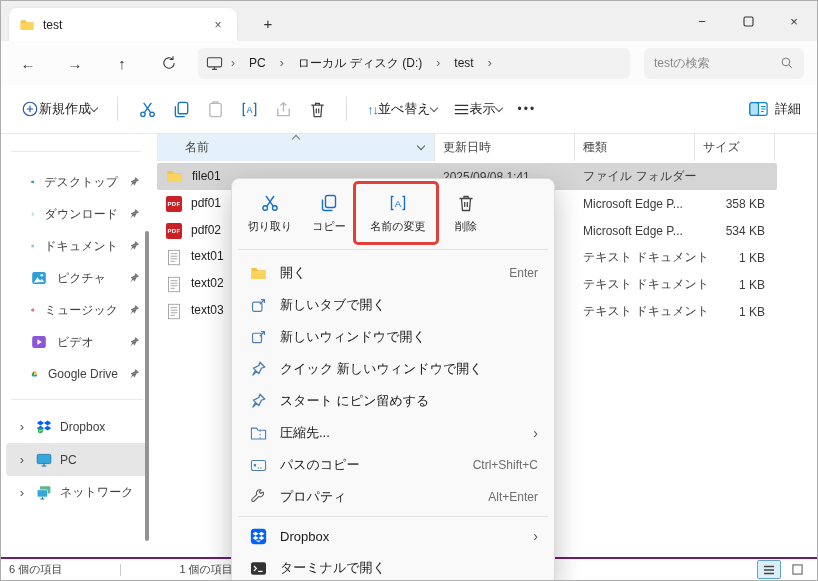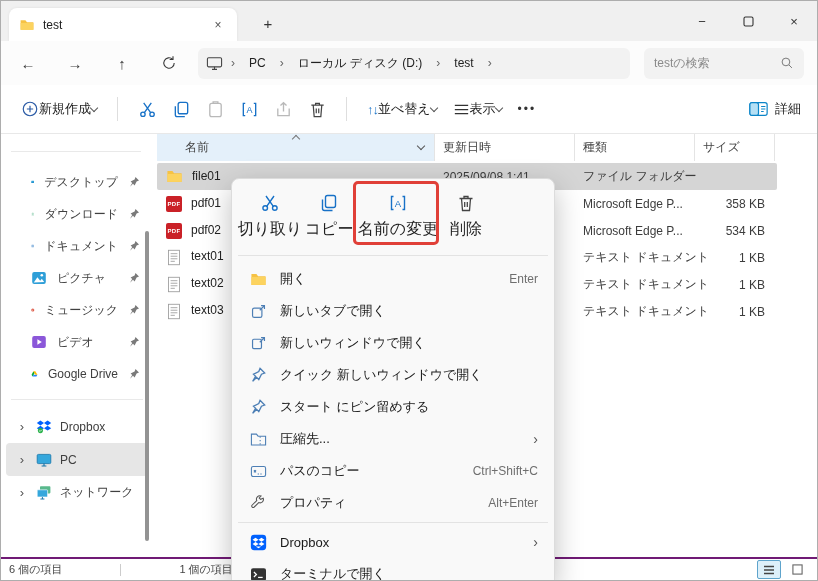--- a/index.html
+++ b/index.html
@@ -64,21 +64,21 @@
   .c-date{width:140px;color:#3c3c3c;padding-left:8px;}
   .c-type{width:120px;color:#3c3c3c;padding-left:8px;white-space:nowrap;}
   .c-size{width:80px;color:#3c3c3c;text-align:right;padding-right:10px;}
   .pdfic{width:16px;height:16px;background:#ca2127;color:#fff;font-size:6px;font-weight:bold;border-radius:2px;
          display:flex;align-items:center;justify-content:center;letter-spacing:.3px;flex:none;}
   
   .ctxmenu{position:absolute;left:230px;top:177px;width:324px;height:404px;background:#f9f9f9;border:1px solid #dcdcdc;
            border-radius:8px 8px 0 0;box-shadow:0 10px 28px rgba(0,0,0,.25);z-index:5;overflow:hidden;padding:8px 4px 0 4px;}
   .qrow{display:flex;gap:4px;padding:2px 4px 8px 4px;}
   .qa{display:flex;flex-direction:column;align-items:center;justify-content:center;gap:6px;border-radius:4px;padding:4px 0;}
-  .qa span.ql{font-size:16px;color:#1f1f1f;white-space:nowrap;}
+  .qa span.ql{font-size:11px;color:#1f1f1f;white-space:nowrap;}
   .q1{width:60px;} .q2{width:50px;} .q3{width:80px;} .q4{width:48px;}
   .msep{height:1px;background:#e3e3e3;margin:3px 2px;}
   .mlist{padding-top:4px;}
   .mitem{height:32px;display:flex;align-items:center;gap:12px;padding:0 10px;margin:0 2px;border-radius:4px;}
   .micon{width:20px;display:flex;align-items:center;justify-content:center;flex:none;}
   .mlabel{flex:1;font-size:13px;color:#1a1a1a;white-space:nowrap;}
   .mshort{font-size:12px;color:#6e6e6e;}
   .marr{font-size:14px;color:#555;}
   .redbox{position:absolute;left:352px;top:180px;width:86px;height:64px;border:3px solid #e04038;border-radius:5px;z-index:9;}
   

